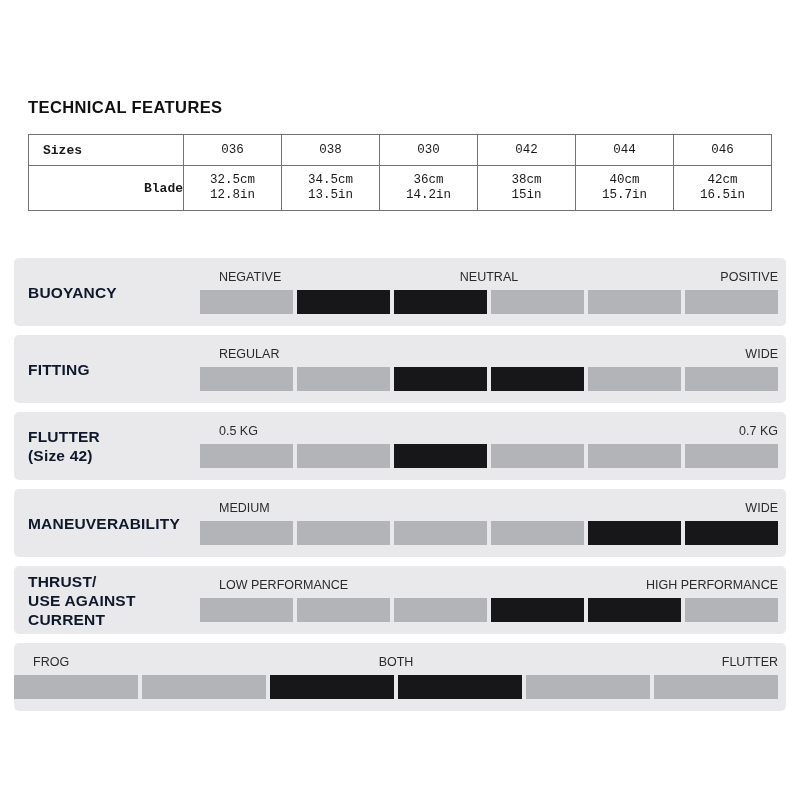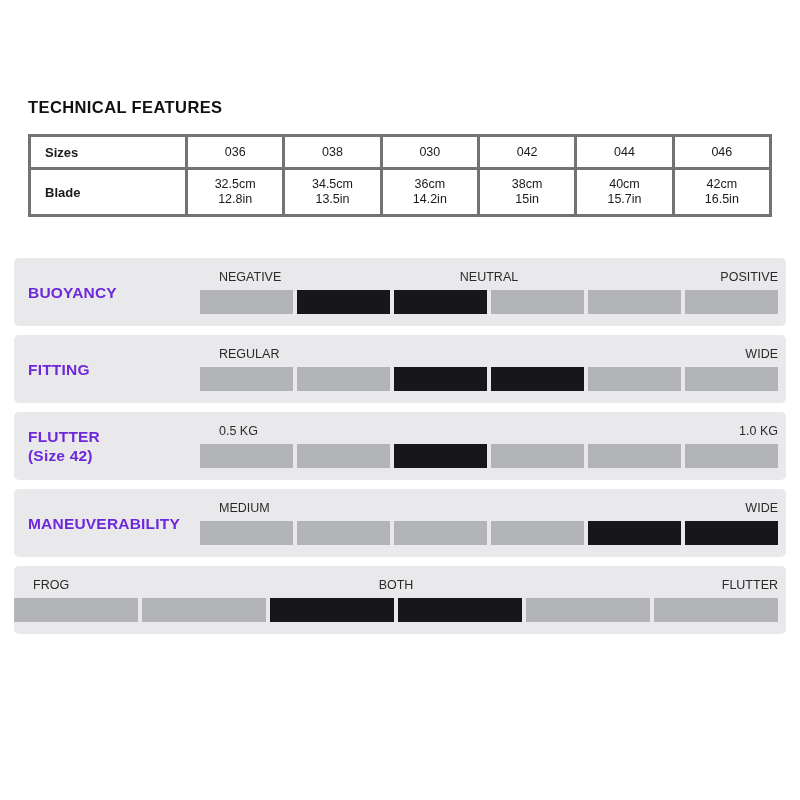--- a/index.html
+++ b/index.html
@@ -37,43 +37,45 @@
   
   .spec-table {
     position: absolute;
     left: 28px;
     top: 134px;
     width: 744px;
     border-collapse: collapse;
     table-layout: fixed;
   }
   .spec-table td {
-    border: 3px solid #737373;
+    border: 1px solid #737373;
     font-size: 12.5px;
     color: #1a1a1a;
     text-align: center;
     vertical-align: middle;
     padding: 0;
+    font-family: Liberation Mono, monospace;
   }
   .spec-table .row-head {
     width: 140px;
     text-align: left;
     padding-left: 14px;
     font-weight: bold;
     font-size: 13px;
   }
   .spec-table tr.head-row td {
     height: 30px;
   }
   .spec-table tr.body-row td {
     height: 44px;
     line-height: 15px;
   }
   .spec-table tr.body-row .row-head {
     vertical-align: middle;
+    text-align: right;
   }
   .cellline { display: block; }
 
   
   .ratings {
     position: absolute;
     left: 14px;
     top: 258px;
     width: 772px;
   }
@@ -88,21 +90,21 @@
     align-items: center;
   }
   .rating-label {
     width: 186px;
     padding-left: 14px;
     box-sizing: border-box;
     font-size: 15.5px;
     font-weight: bold;
     letter-spacing: 0.2px;
     line-height: 19px;
-    color: #6d28d9;
+    color: #0f172a;
   }
   .rating-right {
     flex: 1;
     padding-right: 8px;
     box-sizing: border-box;
   }
   .scale-labels {
     position: relative;
     height: 16px;
     font-size: 12.5px;
@@ -219,21 +221,21 @@
         </div>
       </div>
       <div class="rating-row">
         <div class="rating-label">
           <div>FLUTTER</div>
           <div>(Size 42)</div>
         </div>
         <div class="rating-right">
           <div class="scale-labels">
             <span class="lbl-left">0.5 KG</span>
-            <span class="lbl-right">1.0 KG</span>
+            <span class="lbl-right">0.7 KG</span>
           </div>
           <div class="segments">
             <div class="seg"></div>
             <div class="seg"></div>
             <div class="seg on"></div>
             <div class="seg"></div>
             <div class="seg"></div>
             <div class="seg"></div>
           </div>
         </div>
@@ -247,20 +249,40 @@
             <span class="lbl-left">MEDIUM</span>
             <span class="lbl-right">WIDE</span>
           </div>
           <div class="segments">
             <div class="seg"></div>
             <div class="seg"></div>
             <div class="seg"></div>
             <div class="seg"></div>
             <div class="seg on"></div>
             <div class="seg on"></div>
+          </div>
+        </div>
+      </div>
+      <div class="rating-row">
+        <div class="rating-label">
+          <div>THRUST/</div>
+          <div>USE AGAINST CURRENT</div>
+        </div>
+        <div class="rating-right">
+          <div class="scale-labels">
+            <span class="lbl-left">LOW PERFORMANCE</span>
+            <span class="lbl-right">HIGH PERFORMANCE</span>
+          </div>
+          <div class="segments">
+            <div class="seg"></div>
+            <div class="seg"></div>
+            <div class="seg"></div>
+            <div class="seg on"></div>
+            <div class="seg on"></div>
+            <div class="seg"></div>
           </div>
         </div>
       </div>
       <div class="rating-row">
         <div class="rating-right">
           <div class="scale-labels">
             <span class="lbl-left">FROG</span>
             <span class="lbl-mid">BOTH</span>
             <span class="lbl-right">FLUTTER</span>
           </div>

